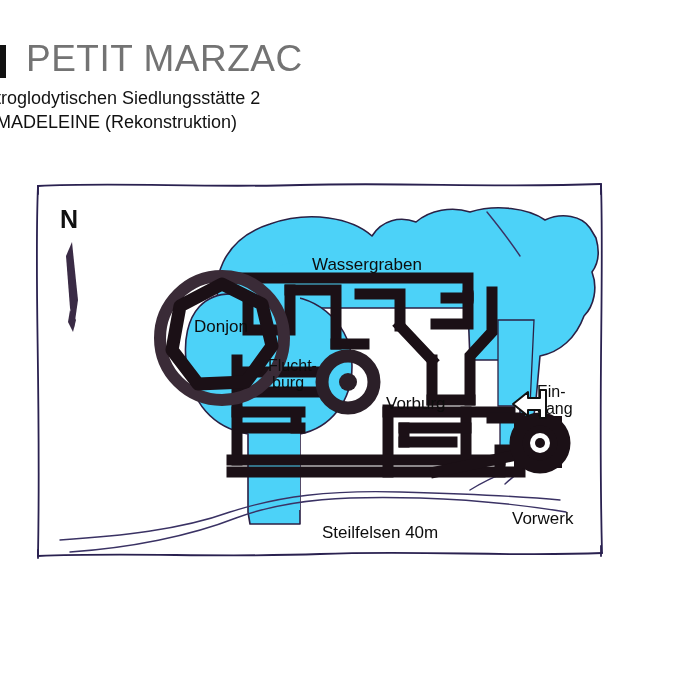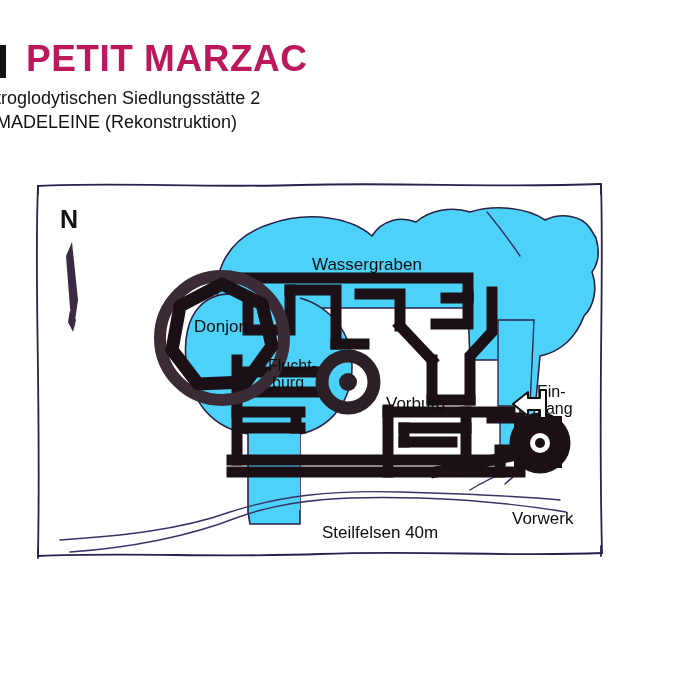--- a/index.html
+++ b/index.html
@@ -14,22 +14,22 @@
   #page{position:relative;width:700px;height:700px;}
 
   
   .header{position:absolute;left:0;top:0;width:700px;}
   .cutglyph{
     position:absolute;left:0px;top:45px;width:6px;height:33px;
     background:#111;
   }
   .title{
     position:absolute;left:26px;top:38px;
-    font-size:37px;font-weight:bold;letter-spacing:0.5px;
-    color:#be185d;white-space:nowrap;
+    font-size:37px;font-weight:normal;letter-spacing:0.5px;
+    color:#737373;white-space:nowrap;
     font-family:"Liberation Sans", sans-serif;
     text-align:center;
   }
   .subtitle1{
     position:absolute;left:-4px;top:88px;
     font-size:18px;color:#111;white-space:nowrap;
   }
   .subtitle2{
     position:absolute;left:-4px;top:112px;
     font-size:18px;color:#111;white-space:nowrap;

